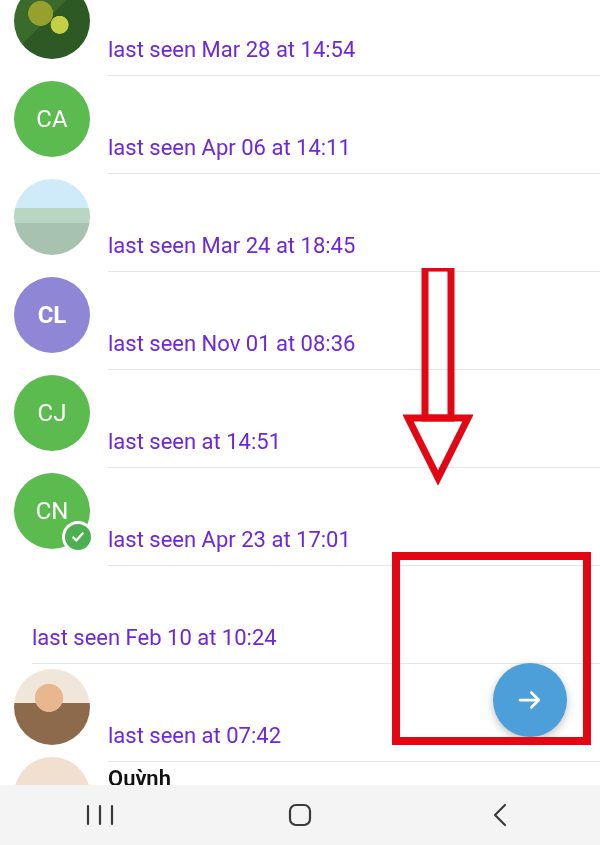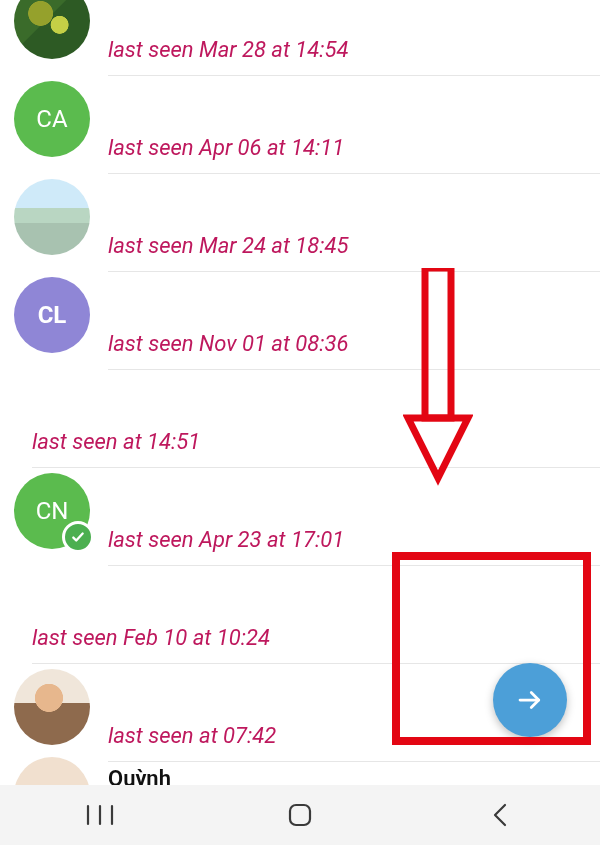--- a/index.html
+++ b/index.html
@@ -6,21 +6,21 @@
   .app{width:600px;height:845px;position:relative;overflow:hidden;background:#fff;}
   .list{position:absolute;top:0;left:0;right:0;bottom:60px;overflow:hidden;}
   .row{display:flex;align-items:center;height:98px;padding-left:14px;position:relative;}
   .row:first-child{margin-top:-28px;}           
   .row.last-partial{height:48px;}               
   .avatar{width:76px;height:76px;border-radius:50%;flex:0 0 76px;display:flex;align-items:center;justify-content:center;font-size:24px;font-weight:400;color:#fff;position:relative;}
   .avatar .check{position:absolute;right:-4px;bottom:-4px;width:26px;height:26px;border-radius:50%;background:#4caf50;border:3px solid #fff;display:flex;align-items:center;justify-content:center;}
   .avatar .check svg{display:block;}
   .info{flex:1;margin-left:18px;height:100%;display:flex;flex-direction:column;justify-content:flex-end;border-bottom:1px solid #e6e6e6;padding-bottom:10px;padding-right:12px;}
   .name{font-size:22px;font-weight:600;color:#111;line-height:1.2;margin-bottom:2px;}
-  .status{font-size:22px;color:#be185d;line-height:1.3;font-style:italic;}
+  .status{font-size:22px;color:#6d28d9;line-height:1.3;}
   .fab{position:absolute;right:33px;bottom:108px;width:74px;height:74px;border-radius:50%;background:#4c9fd8;display:flex;align-items:center;justify-content:center;box-shadow:0 3px 8px rgba(0,0,0,.25);}
   
   .anno-arrow{position:absolute;left:403px;top:268px;pointer-events:none;}
   .anno-box{position:absolute;left:392px;top:552px;width:183px;height:177px;border:8px solid #e30613;pointer-events:none;}
   
   .navbar{position:absolute;left:0;right:0;bottom:0;height:60px;background:#f4f4f4;display:flex;align-items:center;justify-content:space-around;}
   .nav-btn{width:120px;height:48px;display:flex;align-items:center;justify-content:center;color:#3a3a3a;}
   
   .bg-green{background:#5bbb4e;}
   .bg-purple{background:#8f86d6;font-weight:bold;}
@@ -67,20 +67,21 @@
     </div>
 
     <div class="row">
       <div class="avatar bg-purple">CL</div>
       <div class="info">
         <div class="status">last seen Nov 01 at 08:36</div>
       </div>
     </div>
 
     <div class="row">
+      <div class="avatar bg-green">CJ</div>
       <div class="info">
         <div class="status">last seen at 14:51</div>
       </div>
     </div>
 
     <div class="row">
       <div class="avatar bg-green">
         <span>CN</span>
         <span class="check">
           <svg width="14" height="14" viewBox="0 0 24 24" fill="none" stroke="#fff" stroke-width="4" stroke-linecap="round" stroke-linejoin="round">

